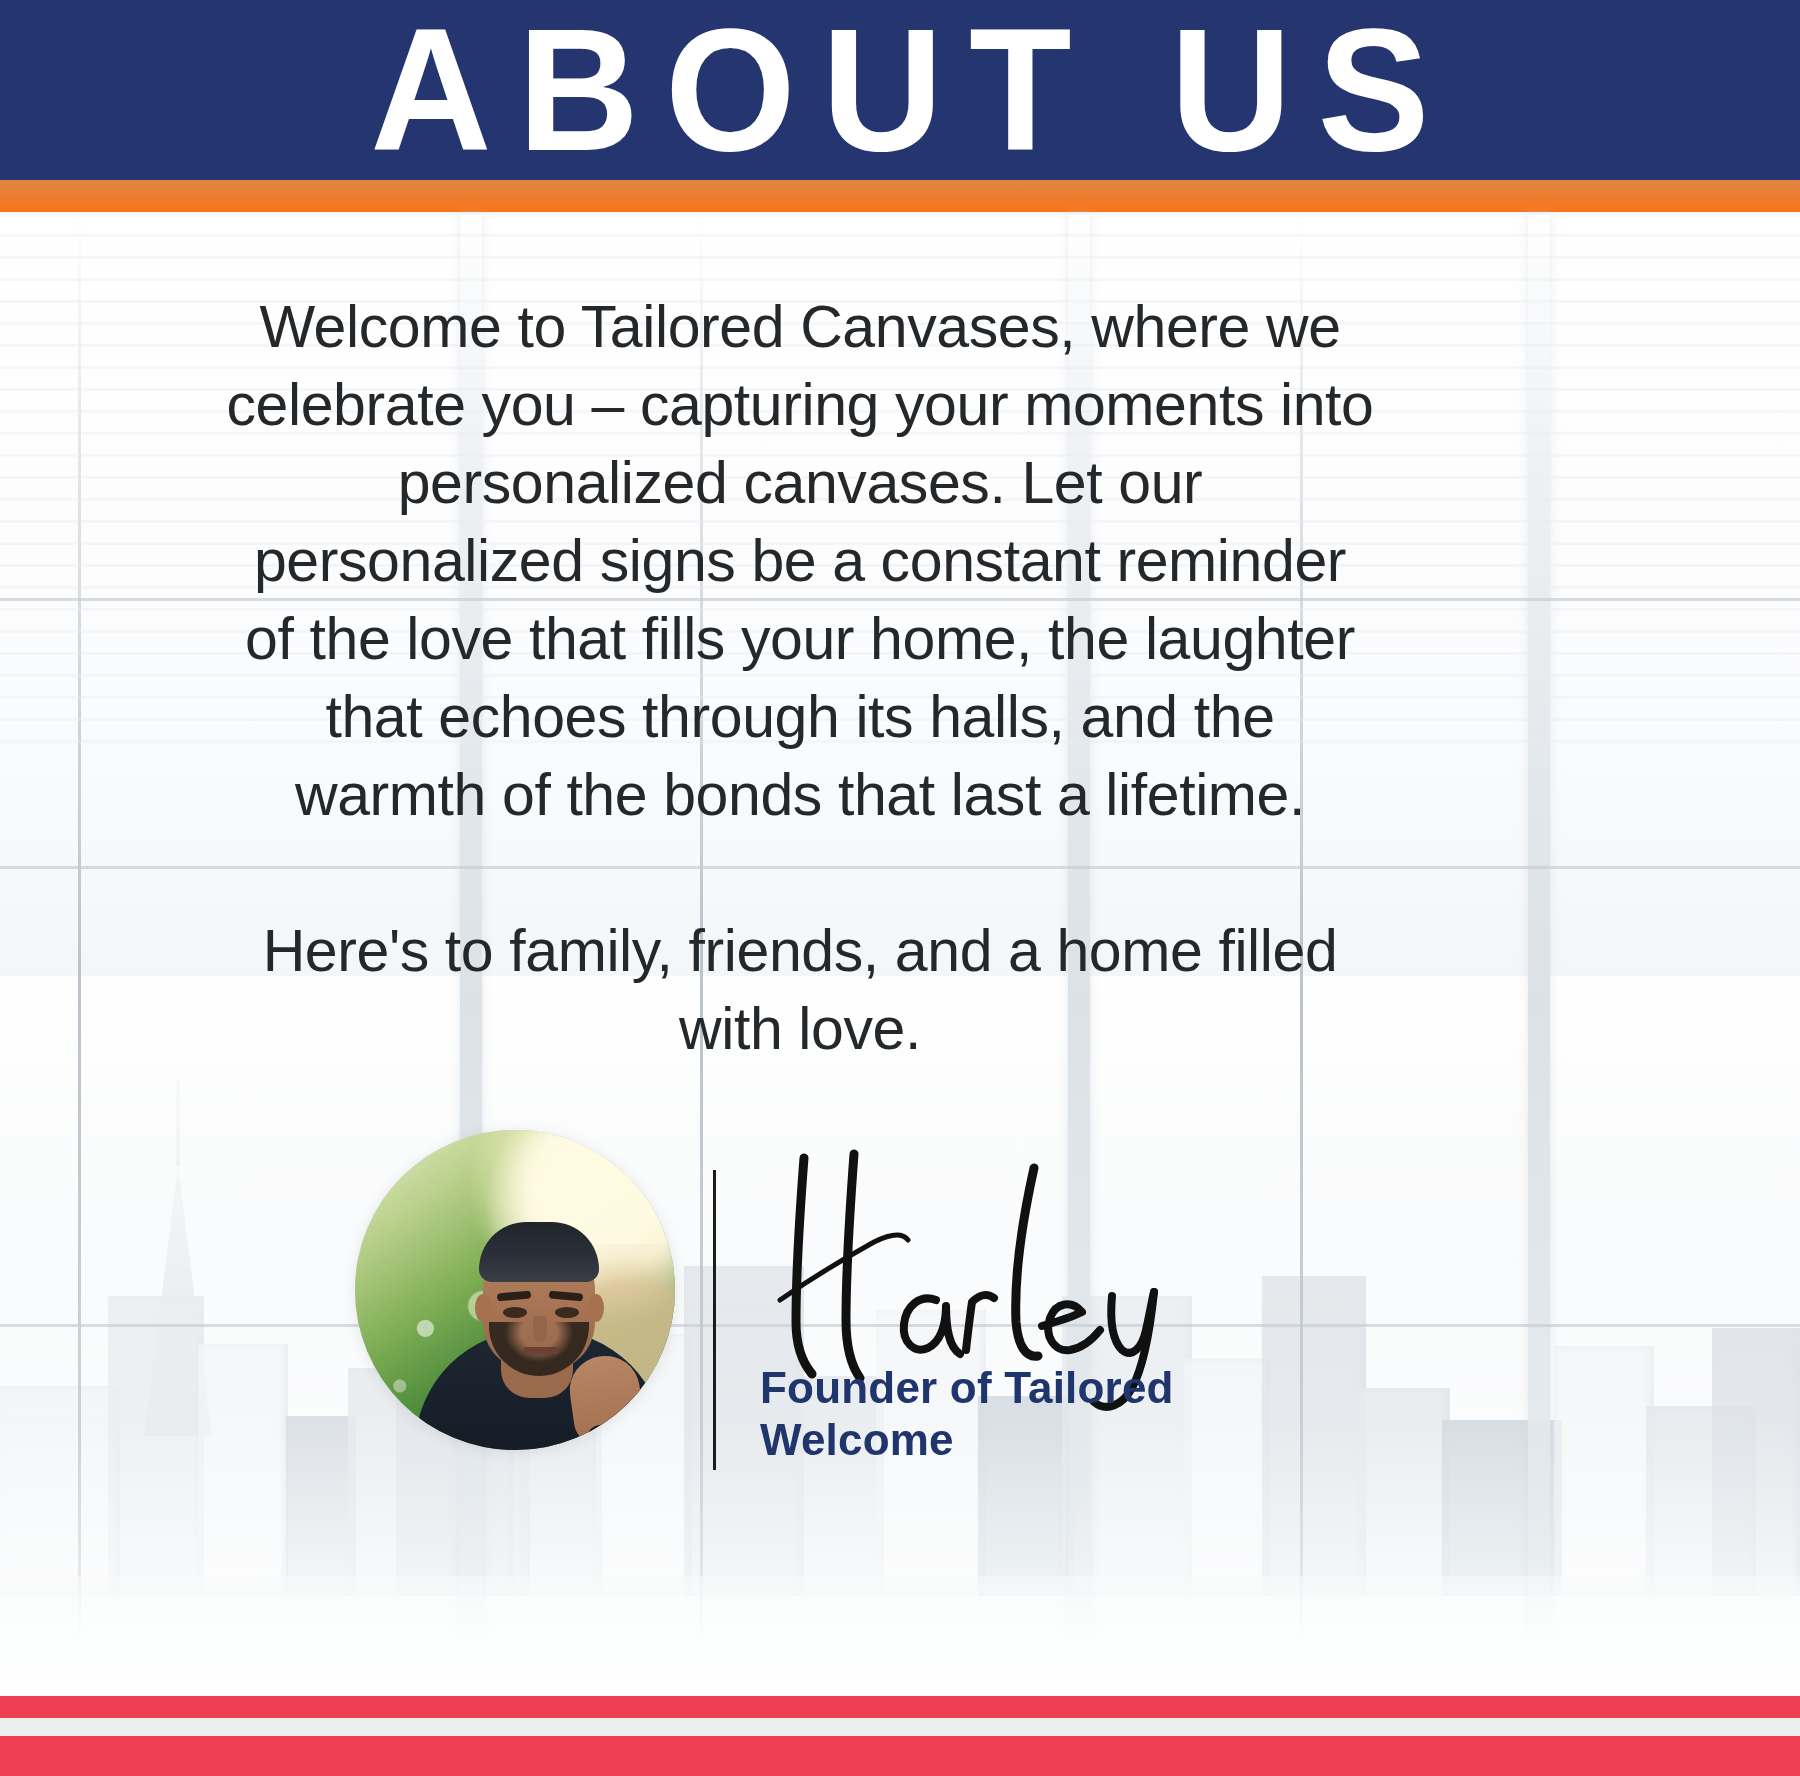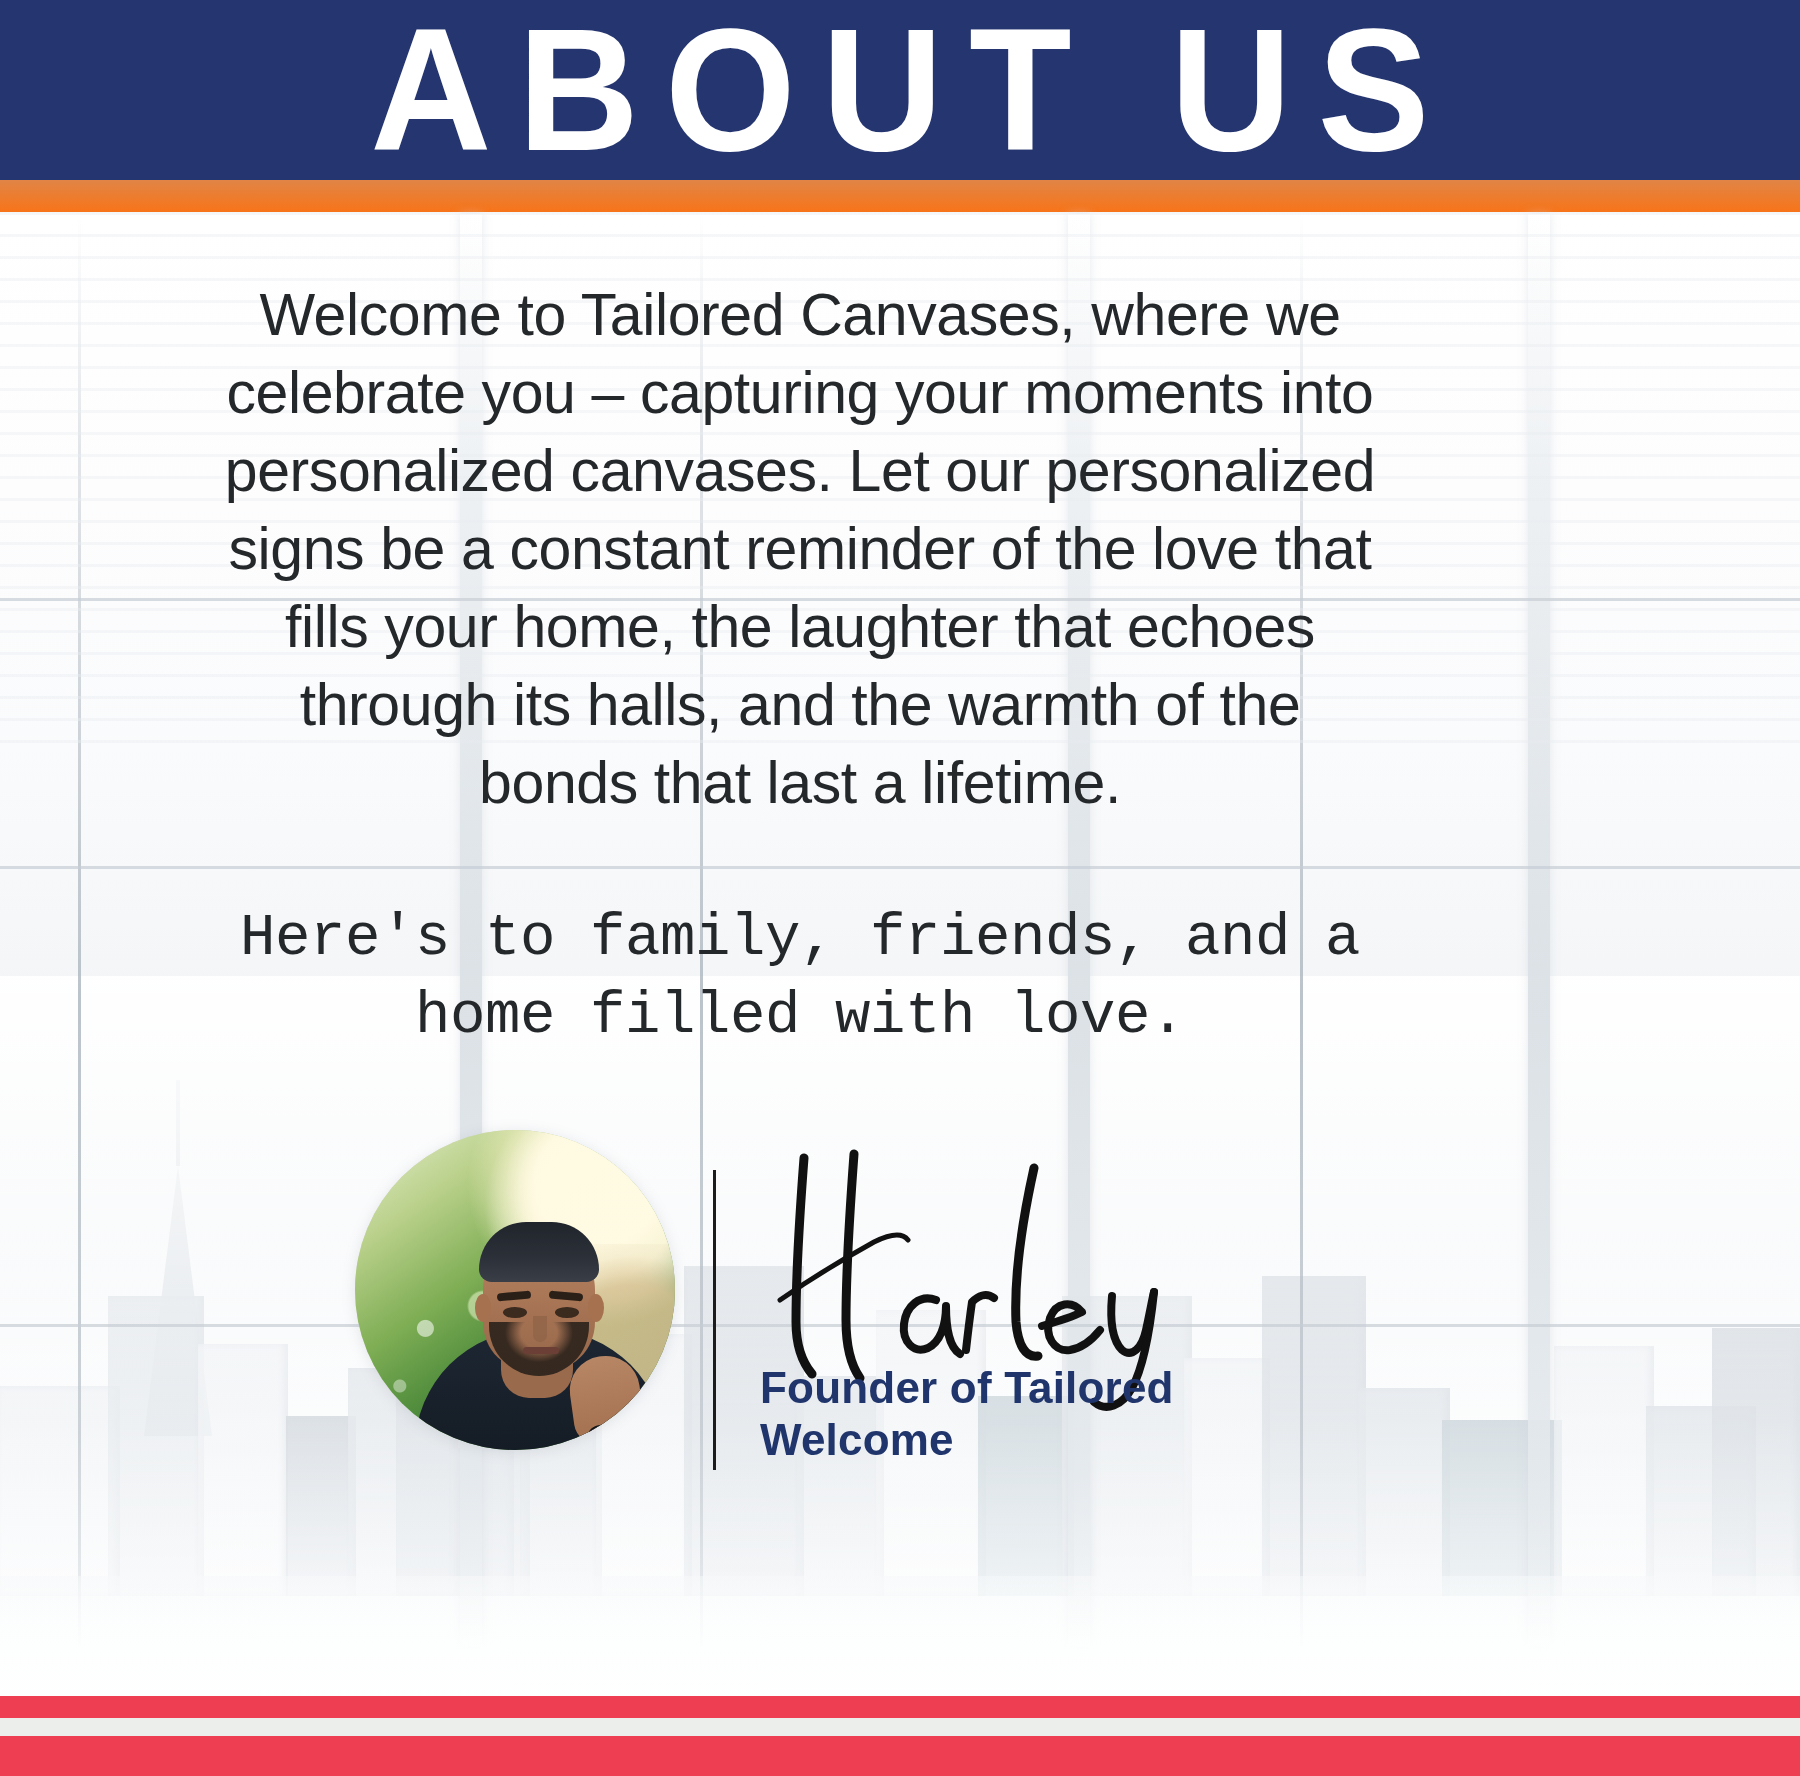--- a/index.html
+++ b/index.html
@@ -157,22 +157,22 @@
     width: 1180px;
     text-align:center;
     z-index: 20;
     color:#25282b;
     font-family:"Liberation Sans", sans-serif;
     font-size: 59px;
     line-height: 78px;
     font-weight: 400;
     letter-spacing: -0.4px;
   }
-  .body-copy p { margin: 4px; }
-  .body-copy p + p { margin-top: 78px; font-family: Liberation Mono, monospace; }
+  .body-copy p { margin: 16px; }
+  .body-copy p + p { margin-top: 78px; }
 
   
   .sig-block {
     position:absolute;
     left: 355px;
     top: 1130px;
     width: 1000px;
     height: 350px;
     z-index: 22;
   }

